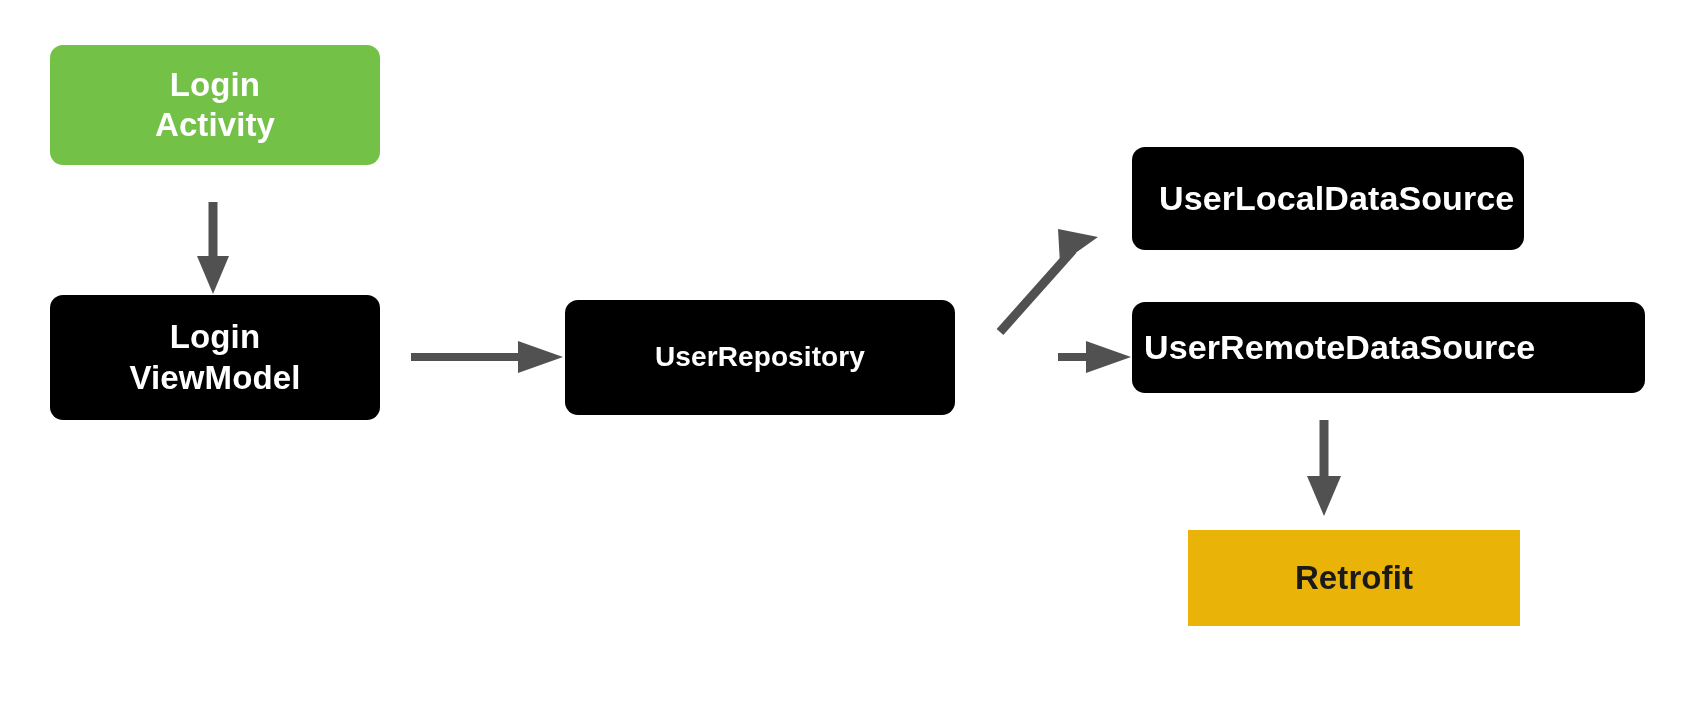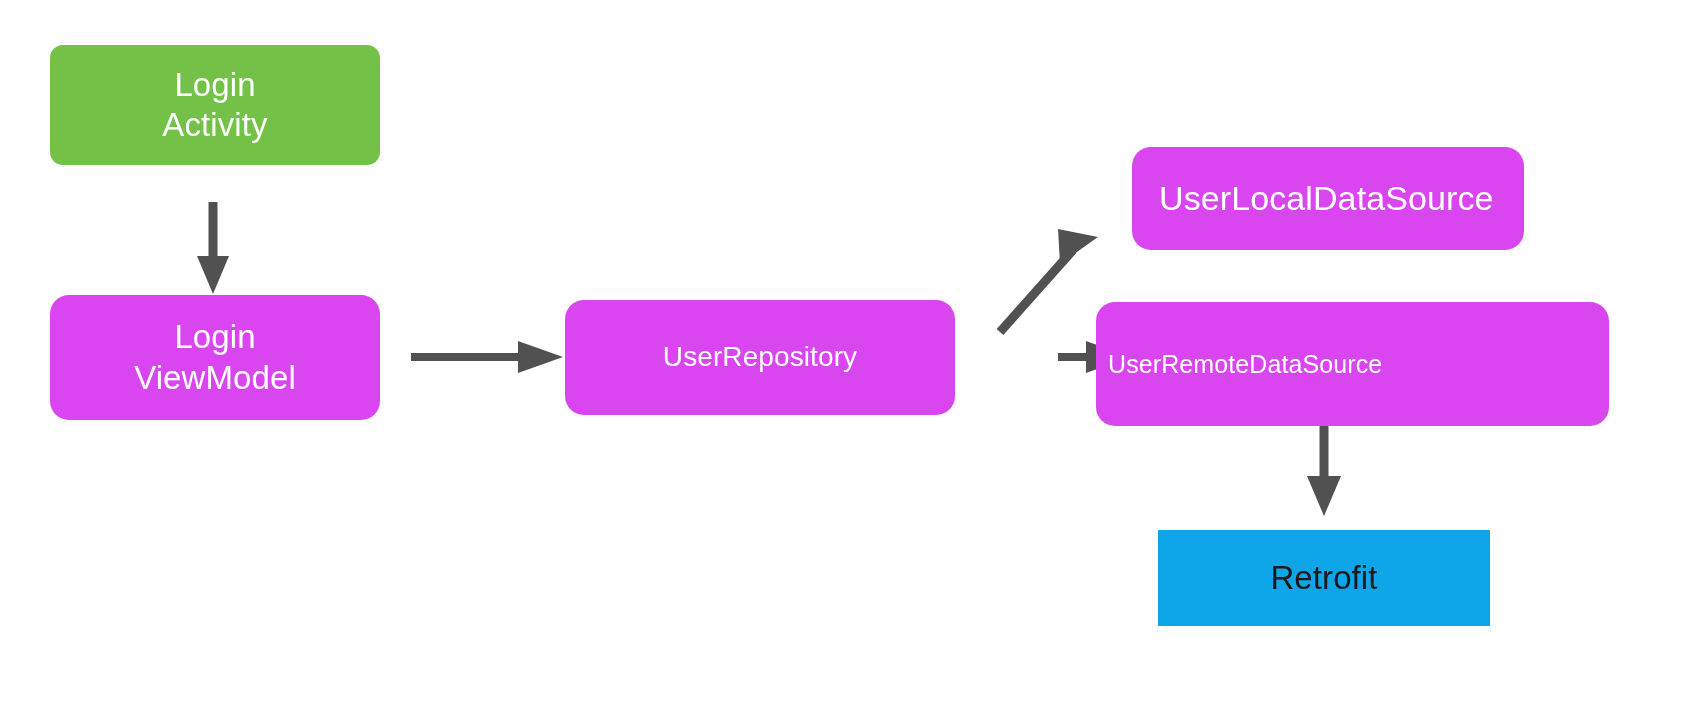--- a/index.html
+++ b/index.html
@@ -22,42 +22,44 @@
     position: absolute;
     display: flex;
     align-items: center;
     justify-content: center;
     text-align: center;
     box-sizing: border-box;
     line-height: 1.22;
     letter-spacing: 0.1px;
     white-space: pre-line;
     padding: 9px 8px;
+    font-weight: bold;
   }
   .node-dark {
-    background: #d946ef;
+    background: #000000;
     color: #ffffff;
-    border-radius: 19px;
+    border-radius: 13px;
   }
   .node-green {
     background: #73C147;
     color: #ffffff;
     border-radius: 13px;
   }
   .node-plain {
-    background: #0ea5e9;
+    background: #eab308;
     color: #1a1a1a;
     border-radius: 0px;
+    margin-left: 30px;
   }
   .n-login-activity  { left: 50px;   top: 45px;  width: 330px; height: 120px; font-size: 33px; }
   .n-login-viewmodel { left: 50px;   top: 295px; width: 330px; height: 125px; font-size: 33px; }
   .n-user-repository { left: 565px;  top: 300px; width: 390px; height: 115px; font-size: 28px; }
   .n-user-local      { left: 1132px; top: 147px; width: 392px; height: 103px; font-size: 34px;
                        justify-content: flex-start; padding-left: 27px; }
-  .n-user-remote     { left: 1096px; top: 302px; width: 513px; height: 124px; font-size: 25px;
+  .n-user-remote     { left: 1132px; top: 302px; width: 513px; height: 91px; font-size: 34px;
                        justify-content: flex-start; padding-left: 12px; }
   .n-retrofit        { left: 1158px; top: 530px; width: 332px; height: 96px; font-size: 33px; }
 
   svg.edges {
     position: absolute;
     left: 0;
     top: 0;
     width: 1697px;
     height: 728px;
     pointer-events: none;

